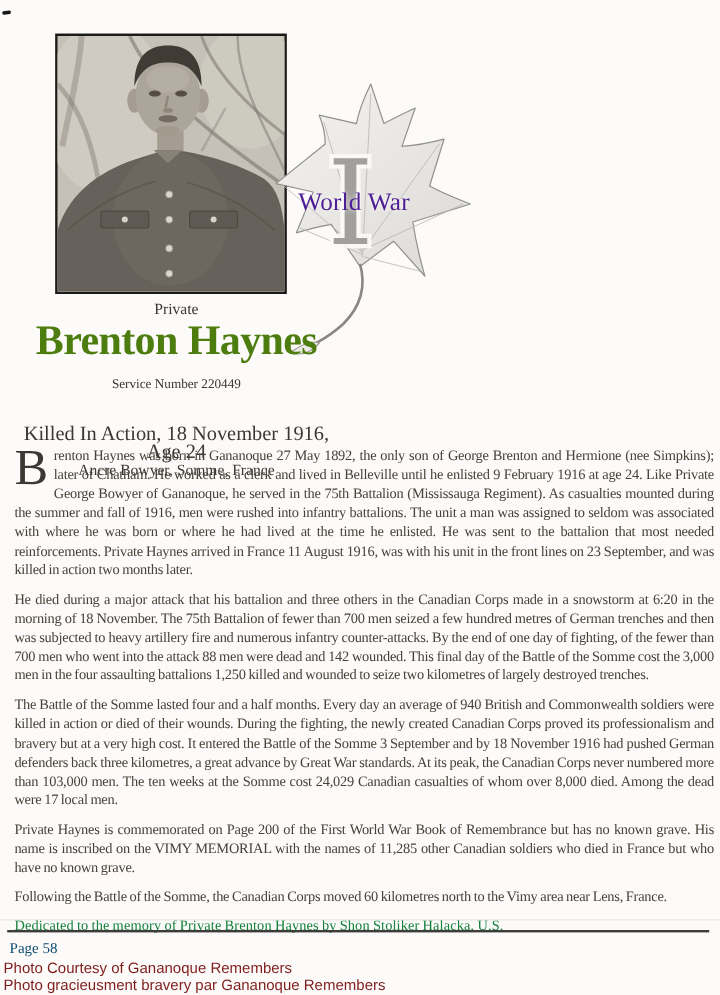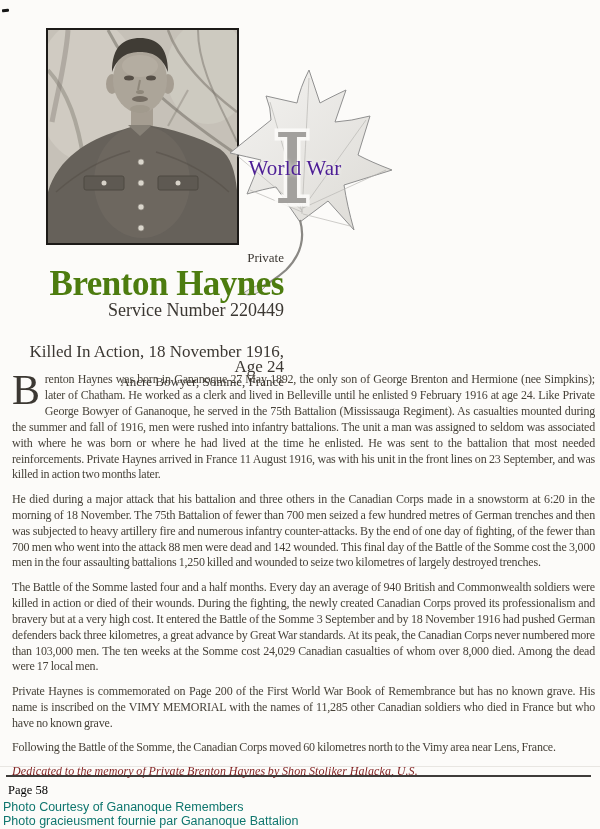--- a/index.html
+++ b/index.html
@@ -12,40 +12,40 @@
     position:absolute;left:46px;top:28px;width:189px;height:213px;
     border:2px solid #1c1a18;background:#c7c3bb;
   }
   .portrait-frame svg{display:block;}
   .emblem{position:absolute;left:214px;top:58px;width:186px;height:244px;}
   .war-label{
     position:absolute;left:216px;top:156px;width:158px;text-align:center;
     font-weight:normal;font-size:21px;letter-spacing:0.2px;color:#4c1d95;
     text-shadow:0 0 4px #fcfbf9;
   }
-  .header{position:absolute;left:10px;top:250px;width:274px;text-align:right;color:#3b3732;}
+  .header{position:absolute;left:10px;top:250px;width:274px;text-align:center;color:#3b3732;}
   .rank{font-size:13px;line-height:15px;}
   .name{font-size:35px;line-height:37px;font-weight:bold;letter-spacing:-0.5px;color:#4d7c0f;}
-  .service{font-size:18px;line-height:15px;margin-top:1px;}
+  .service{font-size:11px;line-height:15px;margin-top:11px;}
   .fate{font-size:17px;line-height:15px;margin-top:26px;}
   .place{font-size:13px;line-height:15px;}
   .body-text{
     position:absolute;left:12px;top:372px;width:583px;
     font-size:12px;line-height:15.9px;text-align:justify;
     letter-spacing:-0.2px;word-spacing:-0.5px;color:#474239;
   }
   .body-text p{margin:0 0 8.5px 0;}
   .dropcap{
     float:left;font-size:42px;line-height:33px;padding:2px 5px 0 0;color:#3c3833;
   }
-  .dedication{font-style:italic;margin-top:4px;letter-spacing:0.1px;color:#7f1d1d;}
+  .dedication{margin-top:4px;letter-spacing:0.1px;color:#15803d;}
   .scan-band{position:absolute;left:0;top:766px;width:600px;height:1px;background:#e8e6e2;}
   .footer-rule{position:absolute;left:6px;top:775px;width:585px;height:2px;background:#3e3c3a;}
-  .page-number{position:absolute;left:8px;top:783px;font-size:12.5px;color:#000000;}
-  .credit{position:absolute;left:3px;font-family:"Liberation Sans","DejaVu Sans",sans-serif;font-size:12.5px;color:#0f766e;}
+  .page-number{position:absolute;left:8px;top:783px;font-size:12.5px;color:#0c4a6e;}
+  .credit{position:absolute;left:3px;font-family:"Liberation Sans","DejaVu Sans",sans-serif;font-size:12.5px;color:#7f1d1d;}
   .credit-en{top:800px;}
   .credit-fr{top:814px;}
 </style>
 </head>
 <body>
 
 <div class="page">
 
   <div class="speck"></div>
 
@@ -136,15 +136,15 @@
     <p>The Battle of the Somme lasted four and a half months. Every day an average of 940 British and Commonwealth soldiers were killed in action or died of their wounds. During the fighting, the newly created Canadian Corps proved its professionalism and bravery but at a very high cost. It entered the Battle of the Somme 3 September and by 18 November 1916 had pushed German defenders back three kilometres, a great advance by Great War standards. At its peak, the Canadian Corps never numbered more than 103,000 men. The ten weeks at the Somme cost 24,029 Canadian casualties of whom over 8,000 died. Among the dead were 17 local men.</p>
     <p>Private Haynes is commemorated on Page 200 of the First World War Book of Remembrance but has no known grave. His name is inscribed on the VIMY MEMORIAL with the names of 11,285 other Canadian soldiers who died in France but who have no known grave.</p>
     <p>Following the Battle of the Somme, the Canadian Corps moved 60 kilometres north to the Vimy area near Lens, France.</p>
     <p class="dedication">Dedicated to the memory of Private Brenton Haynes by Shon Stoliker Halacka, U.S.</p>
   </div>
 
   <div class="scan-band"></div>
   <div class="footer-rule"></div>
   <div class="page-number">Page 58</div>
   <div class="credit credit-en">Photo Courtesy of Gananoque Remembers</div>
-  <div class="credit credit-fr">Photo gracieusment fournie par Gananoque Battalion</div>
+  <div class="credit credit-fr">Photo gracieusment bravery par Gananoque Remembers</div>
 
 </div>
 
 </body></html>

